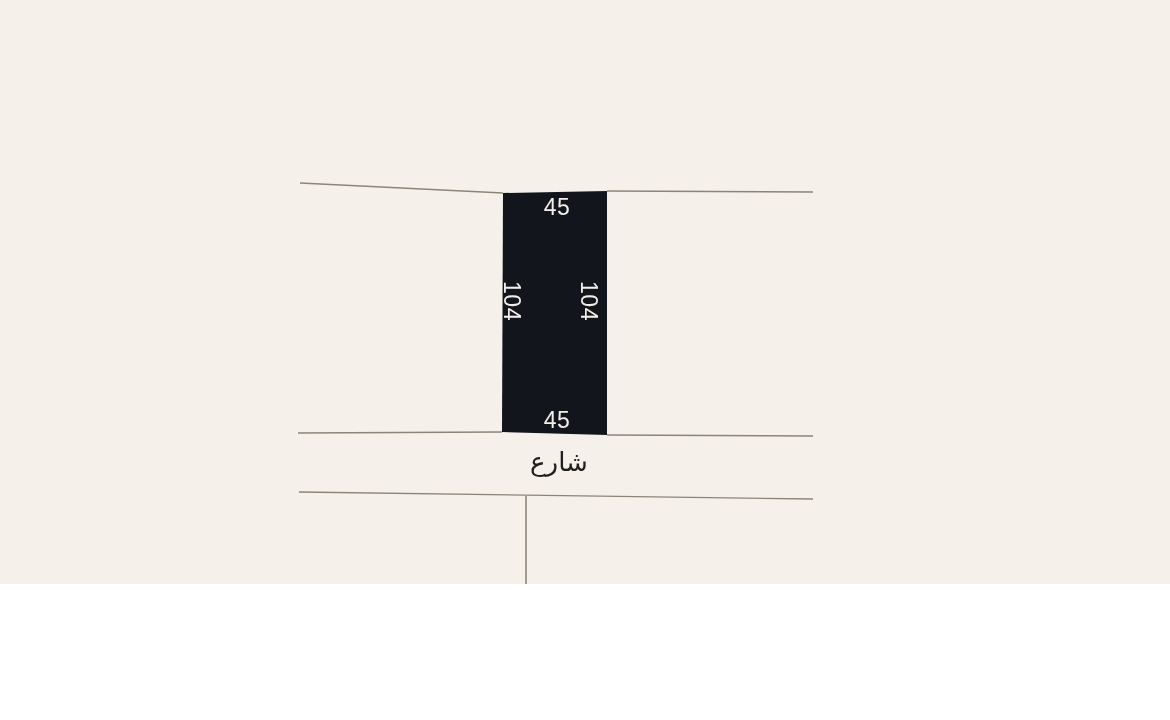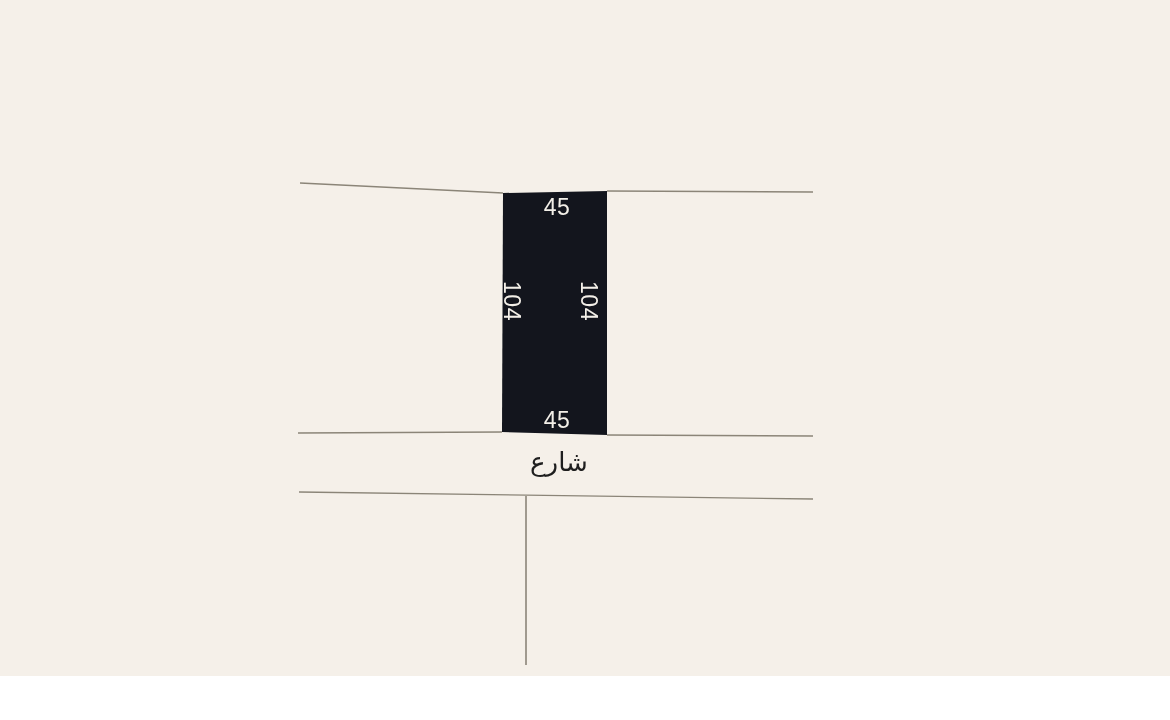--- a/index.html
+++ b/index.html
@@ -2,21 +2,21 @@
 <html><head>
 <meta charset="utf-8">
 <style>
   html, body {
     margin: 0;
     padding: 0;
   }
   .stage {
     position: relative;
     width: 1170px;
-    height: 676px;
+    height: 584px;
     background: #f5f0e9;
     overflow: hidden;
     font-family: "Liberation Sans", sans-serif;
   }
   svg.diagram {
     display: block;
     width: 1170px;
     height: 720px;
   }
   .boundary {

